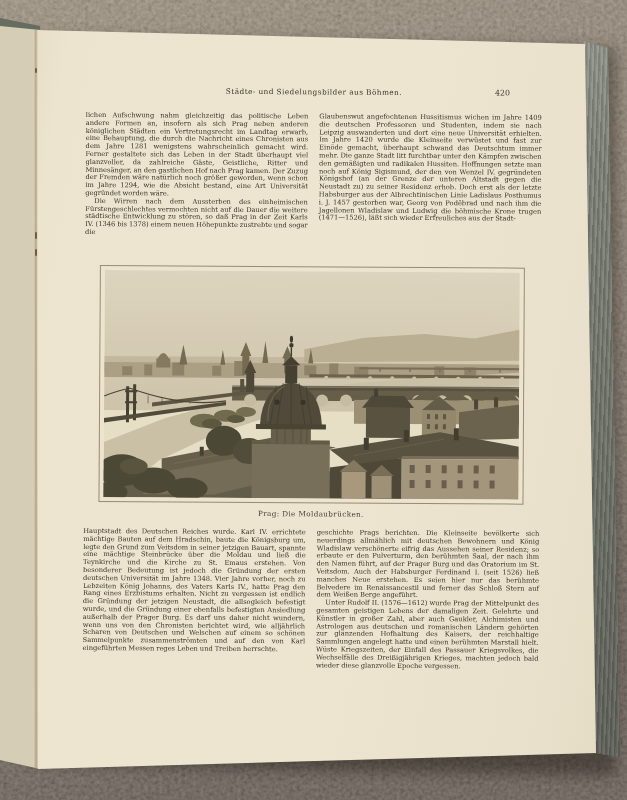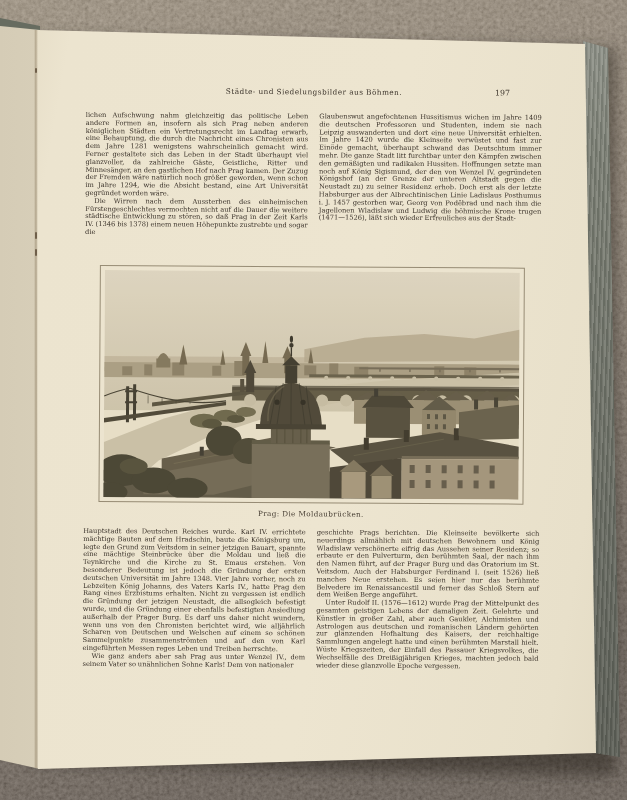--- a/index.html
+++ b/index.html
@@ -112,21 +112,21 @@
 <div class="page-left"></div>
 <div class="page-main"></div>
 <div class="crease"></div>
 <div class="stitch" style="left:35px;top:68px;height:5px;"></div>
 <div class="stitch" style="left:35px;top:232px;height:7px;"></div>
 <div class="stitch" style="left:35px;top:249px;height:7px;"></div>
 
 <div class="content">
   <div class="header-row">
     <div class="running-title">Städte- und Siedelungsbilder aus Böhmen.</div>
-    <div class="page-number">197</div>
+    <div class="page-number">420</div>
   </div>
 
   <div class="cols top">
     <div class="col">
       <p>lichen Aufschwung nahm gleichzeitig das politische Leben andere Formen an, insofern als sich Prag neben anderen königlichen Städten ein Vertretungsrecht im Landtag erwarb, eine Behauptung, die durch die Nachricht eines Chronisten aus dem Jahre 1281 wenigstens wahrscheinlich gemacht wird. Ferner gestaltete sich das Leben in der Stadt überhaupt viel glanzvoller, da zahlreiche Gäste, Geistliche, Ritter und Minnesänger, an den gastlichen Hof nach Prag kamen. Der Zuzug der Fremden wäre natürlich noch größer geworden, wenn schon im Jahre 1294, wie die Absicht bestand, eine Art Universität gegründet worden wäre.</p>
       <p class="indent">Die Wirren nach dem Aussterben des einheimischen Fürstengeschlechtes vermochten nicht auf die Dauer die weitere städtische Entwicklung zu stören, so daß Prag in der Zeit Karls IV. (1346 bis 1378) einem neuen Höhepunkte zustrebte und sogar die</p>
     </div>
     <div class="col">
       <p>Glaubenswut angefochtenen Hussitismus wichen im Jahre 1409 die deutschen Professoren und Studenten, indem sie nach Leipzig auswanderten und dort eine neue Universität erhielten. Im Jahre 1420 wurde die Kleinseite verwüstet und fast zur Einöde gemacht, überhaupt schwand das Deutschtum immer mehr. Die ganze Stadt litt furchtbar unter den Kämpfen zwischen den gemäßigten und radikalen Hussiten. Hoffnungen setzte man noch auf König Sigismund, der den von Wenzel IV. gegründeten Königshof (an der Grenze der unteren Altstadt gegen die Neustadt zu) zu seiner Residenz erhob. Doch erst als der letzte Habsburger aus der Albrechtinischen Linie Ladislaus Posthumus i. J. 1457 gestorben war, Georg von Poděbrad und nach ihm die Jagellonen Wladislaw und Ludwig die böhmische Krone trugen (1471—1526), läßt sich wieder Erfreuliches aus der Stadt-</p>
     </div>
@@ -363,20 +363,19 @@
 
       <rect width="415" height="227" fill="#c7b58e" opacity="0.12"></rect>
     </svg>
   </div>
 
   <div class="caption">Prag: Die Moldaubrücken.</div>
 
   <div class="cols bottom">
     <div class="col">
       <p>Hauptstadt des Deutschen Reiches wurde. Karl IV. errichtete mächtige Bauten auf dem Hradschin, baute die Königsburg um, legte den Grund zum Veitsdom in seiner jetzigen Bauart, spannte eine mächtige Steinbrücke über die Moldau und ließ die Teynkirche und die Kirche zu St. Emaus erstehen. Von besonderer Bedeutung ist jedoch die Gründung der ersten deutschen Universität im Jahre 1348. Vier Jahre vorher, noch zu Lebzeiten König Johanns, des Vaters Karls IV., hatte Prag den Rang eines Erzbistums erhalten. Nicht zu vergessen ist endlich die Gründung der jetzigen Neustadt, die allsogleich befestigt wurde, und die Gründung einer ebenfalls befestigten Ansiedlung außerhalb der Prager Burg. Es darf uns daher nicht wundern, wenn uns von den Chronisten berichtet wird, wie alljährlich Scharen von Deutschen und Welschen auf einem so schönen Sammelpunkte zusammenströmten und auf den von Karl eingeführten Messen reges Leben und Treiben herrschte.</p>
-      <p class="indent">Wie ganz anders aber sah Prag aus unter Wenzel IV., dem seinem Vater so unähnlichen Sohne Karls! Dem von nationaler</p>
     </div>
     <div class="col">
       <p>geschichte Prags berichten. Die Kleinseite bevölkerte sich neuerdings allmählich mit deutschen Bewohnern und König Wladislaw verschönerte eifrig das Aussehen seiner Residenz; so erbaute er den Pulverturm, den berühmten Saal, der nach ihm den Namen führt, auf der Prager Burg und das Oratorium im St. Veitsdom. Auch der Habsburger Ferdinand I. (seit 1526) ließ manches Neue erstehen. Es seien hier nur das berühmte Belvedere im Renaissancestil und ferner das Schloß Stern auf dem Weißen Berge angeführt.</p>
       <p class="indent">Unter Rudolf II. (1576—1612) wurde Prag der Mittelpunkt des gesamten geistigen Lebens der damaligen Zeit. Gelehrte und Künstler in großer Zahl, aber auch Gaukler, Alchimisten und Astrologen aus deutschen und romanischen Ländern gehörten zur glänzenden Hofhaltung des Kaisers, der reichhaltige Sammlungen angelegt hatte und einen berühmten Marstall hielt. Wüste Kriegszeiten, der Einfall des Passauer Kriegsvolkes, die Wechselfälle des Dreißigjährigen Krieges, machten jedoch bald wieder diese glanzvolle Epoche vergessen.</p>
     </div>
   </div>
 </div>
 
 </body></html>

